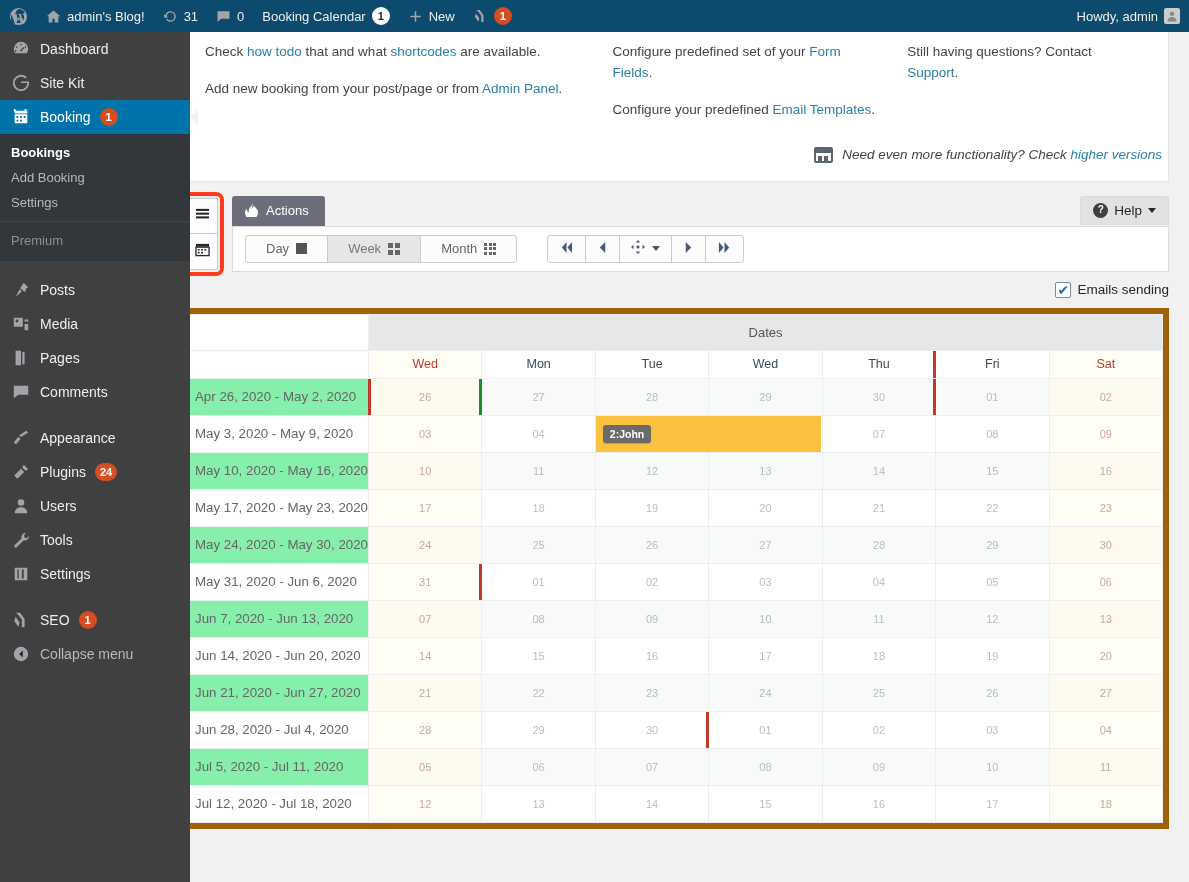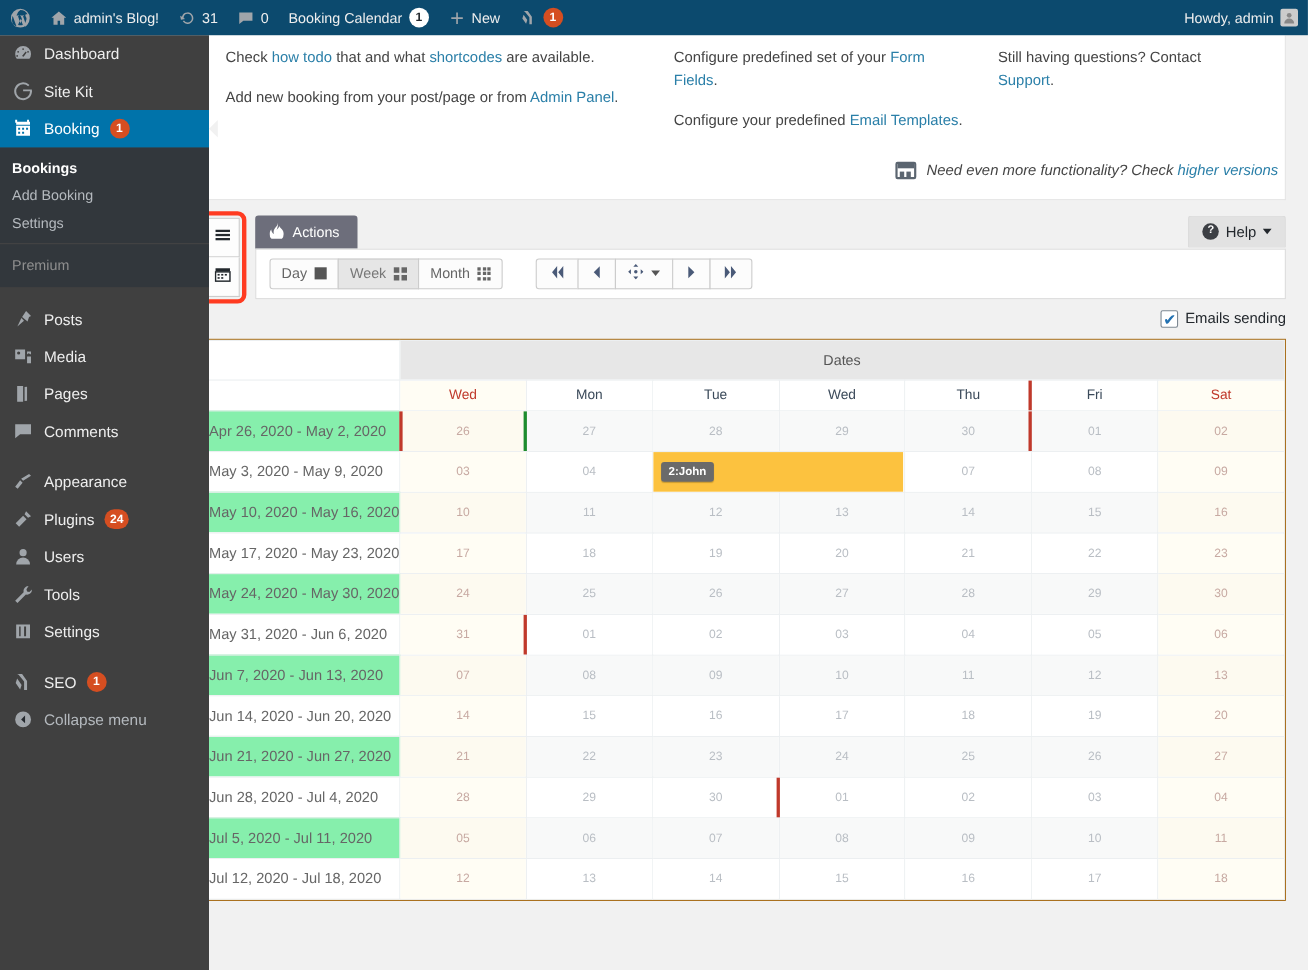--- a/index.html
+++ b/index.html
@@ -142,21 +142,21 @@
   .caret { width:0;height:0;border-left:4px solid transparent;border-right:4px solid transparent;border-top:5px solid #23282d; }
 
   .tbpanel {
     border:1px solid #dcdcdc; background:#fff; margin-left:52px;
     height:46px; display:flex; align-items:center; padding:0 12px;
     position:relative;
   }
   .btn-group { display:inline-flex; }
   .btn {
     border:1px solid #ccc; background:#fcfcfc; color:#666;
-    height:28px; padding:0 10px; font-size:13px; display:inline-flex;
+    height:28px; padding:0 20px; font-size:13px; display:inline-flex;
     align-items:center; gap:7px; cursor:pointer; margin-left:-1px;
   }
   .btn:first-child { margin-left:0; border-radius:3px 0 0 3px; }
   .btn:last-child { border-radius:0 3px 3px 0; }
   .btn.on { background:#e6e6e6; color:#777; }
   .nav-group { margin-left:30px; }
   .btn.nav { color:#4a5a78; padding:0 11px; font-size:13px; }
   .ico-day { width:11px;height:11px;background:#555; display:inline-block; }
   .ico-week { display:inline-grid; grid-template-columns:5px 5px; gap:2px; }
   .ico-week i { width:5px;height:5px;background:#666; display:block; }
@@ -167,21 +167,21 @@
     display:flex; align-items:center; justify-content:flex-end; gap:6px;
     margin:10px 20px 0 0; font-size:13.5px; color:#23282d;
   }
   .cb {
     width:16px;height:16px;border:1px solid #7e8993;border-radius:2px;background:#fff;
     display:inline-flex;align-items:center;justify-content:center;cursor:pointer;
     color:#2271b1; font-size:14px; line-height:1;
   }
 
   
-  #cal-wrap { margin:10px 20px 0 20px; background:#fff; border:1px solid #a16207; }
+  #cal-wrap { margin:10px 20px 0 20px; background:#fff; border:6px solid #a16207; }
   table.cal { border-collapse:collapse; width:100%; table-layout:fixed; }
   table.cal th, table.cal td { border:1px solid #eceff1; }
   th.dates-head {
     background:#e7e7e7; color:#555; font-weight:400; font-size:13px;
     height:36px; text-align:center; border-color:#dcdcdc;
   }
   th.blank-head { width:182px; background:#fff; border-bottom:none; border-left:none; }
   th.blank-head2 { background:#fff; border-bottom:none; }
   td.rowlabel {
     width:182px; font-size:13.3px; color:#666; padding:0 0 0 8px;

